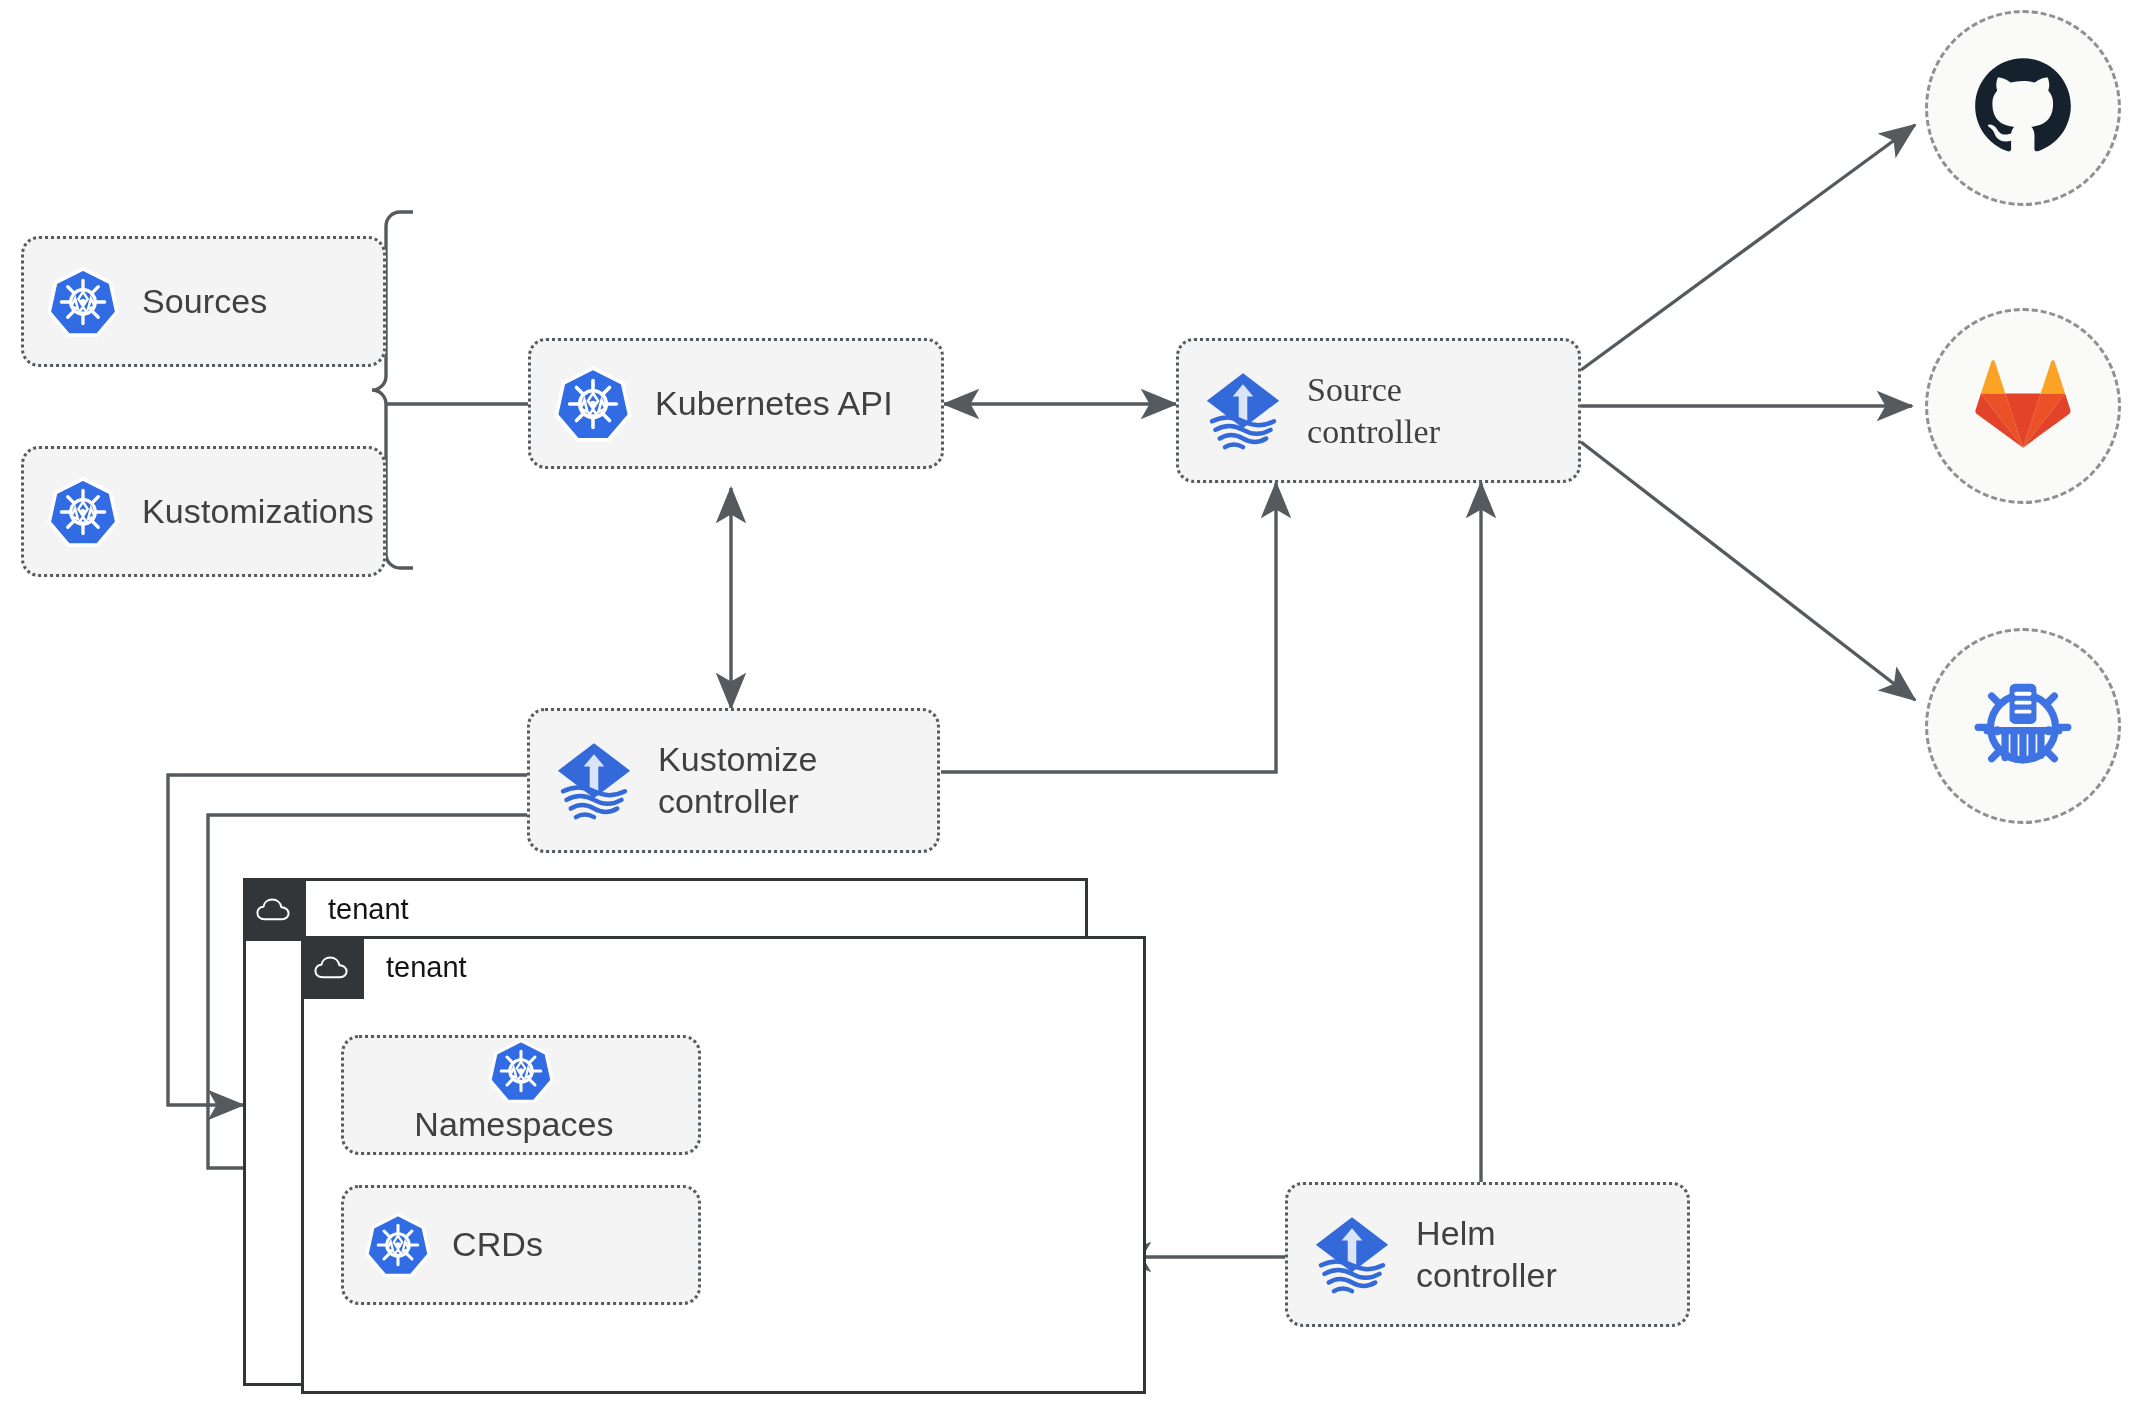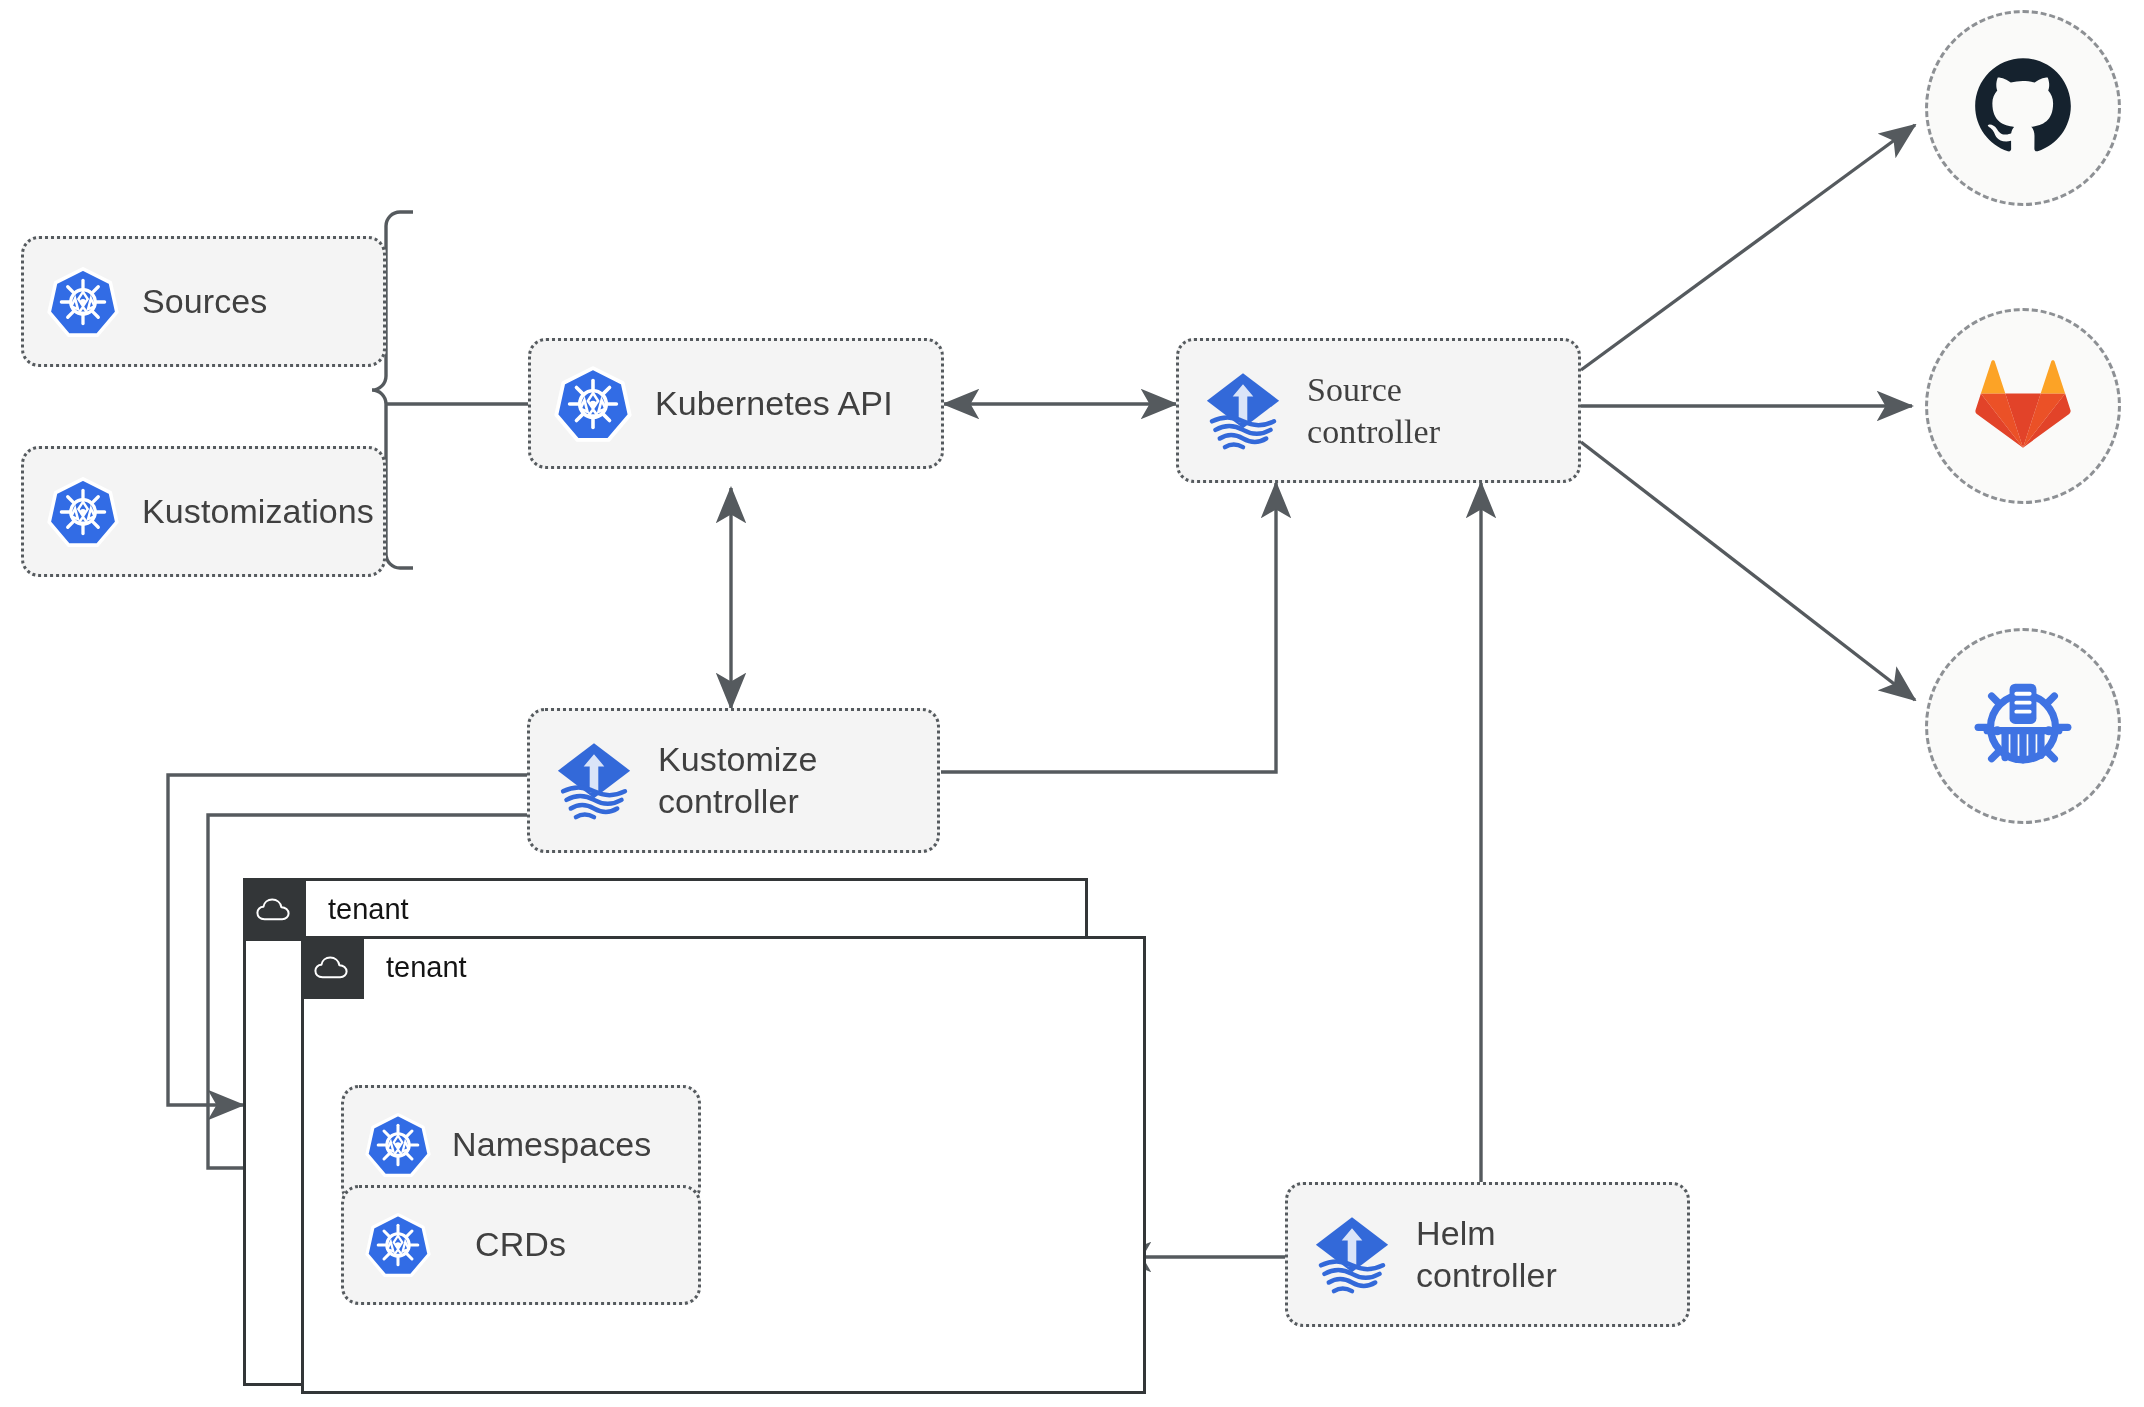--- a/index.html
+++ b/index.html
@@ -275,31 +275,31 @@
       <svg width="86" height="86" aria-hidden="true">
           <use href="#sym-flux"></use>
         </svg>
     </div>
     <div class="lbl">
       <span>Helm</span><br>
       <span>controller</span>
     </div>
   </div>
 
-  <div class="node" style="left:341px;top:1085px;width:360px;height:120px;">
+  <div class="node" style="left:341px;top:1035px;width:360px;height:120px;flex-direction:column;">
     <div class="ico" style="width:108px;">
       <svg width="66" height="66" aria-hidden="true">
           <use href="#sym-k8s"></use>
         </svg>
     </div>
     <div class="lbl">Namespaces</div>
   </div>
 
 
-  <div class="node" style="left:341px;top:1185px;width:360px;height:120px;gap:23px;">
+  <div class="node" style="left:341px;top:1185px;width:360px;height:120px;">
     <div class="ico" style="width:108px;">
       <svg width="66" height="66" aria-hidden="true">
           <use href="#sym-k8s"></use>
         </svg>
     </div>
     <div class="lbl">CRDs</div>
   </div>
 
 
   <div class="provider" style="left:1925px;top:10px;width:196px;height:196px;">

